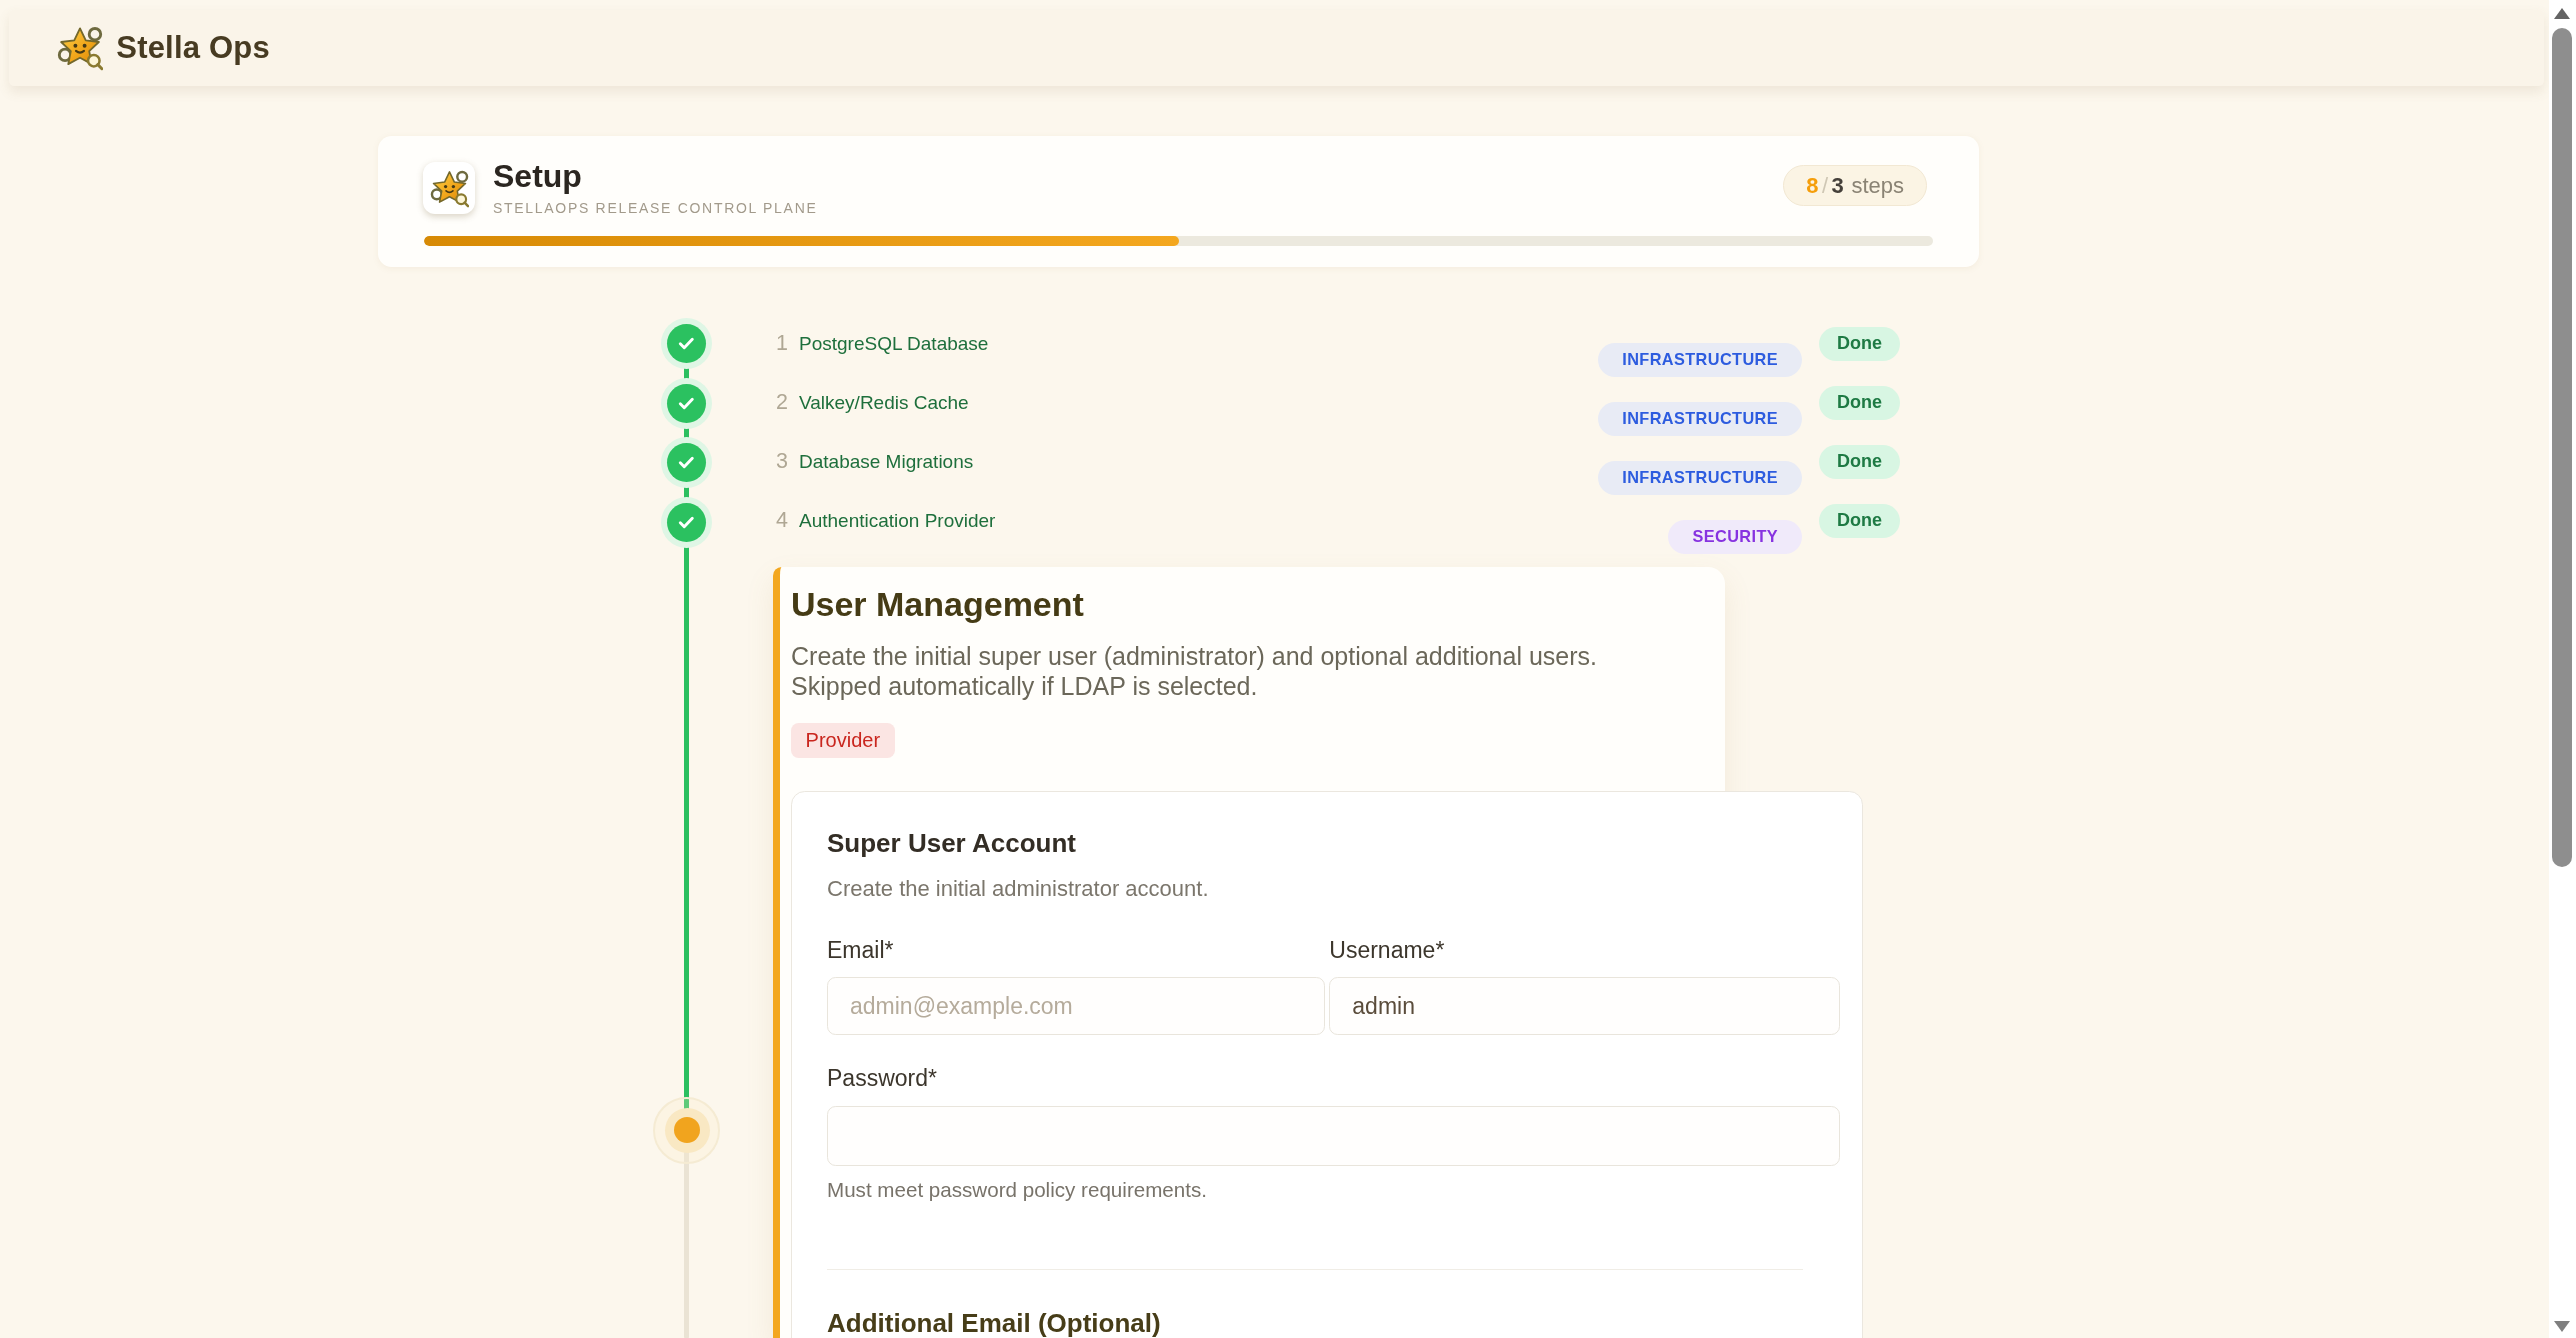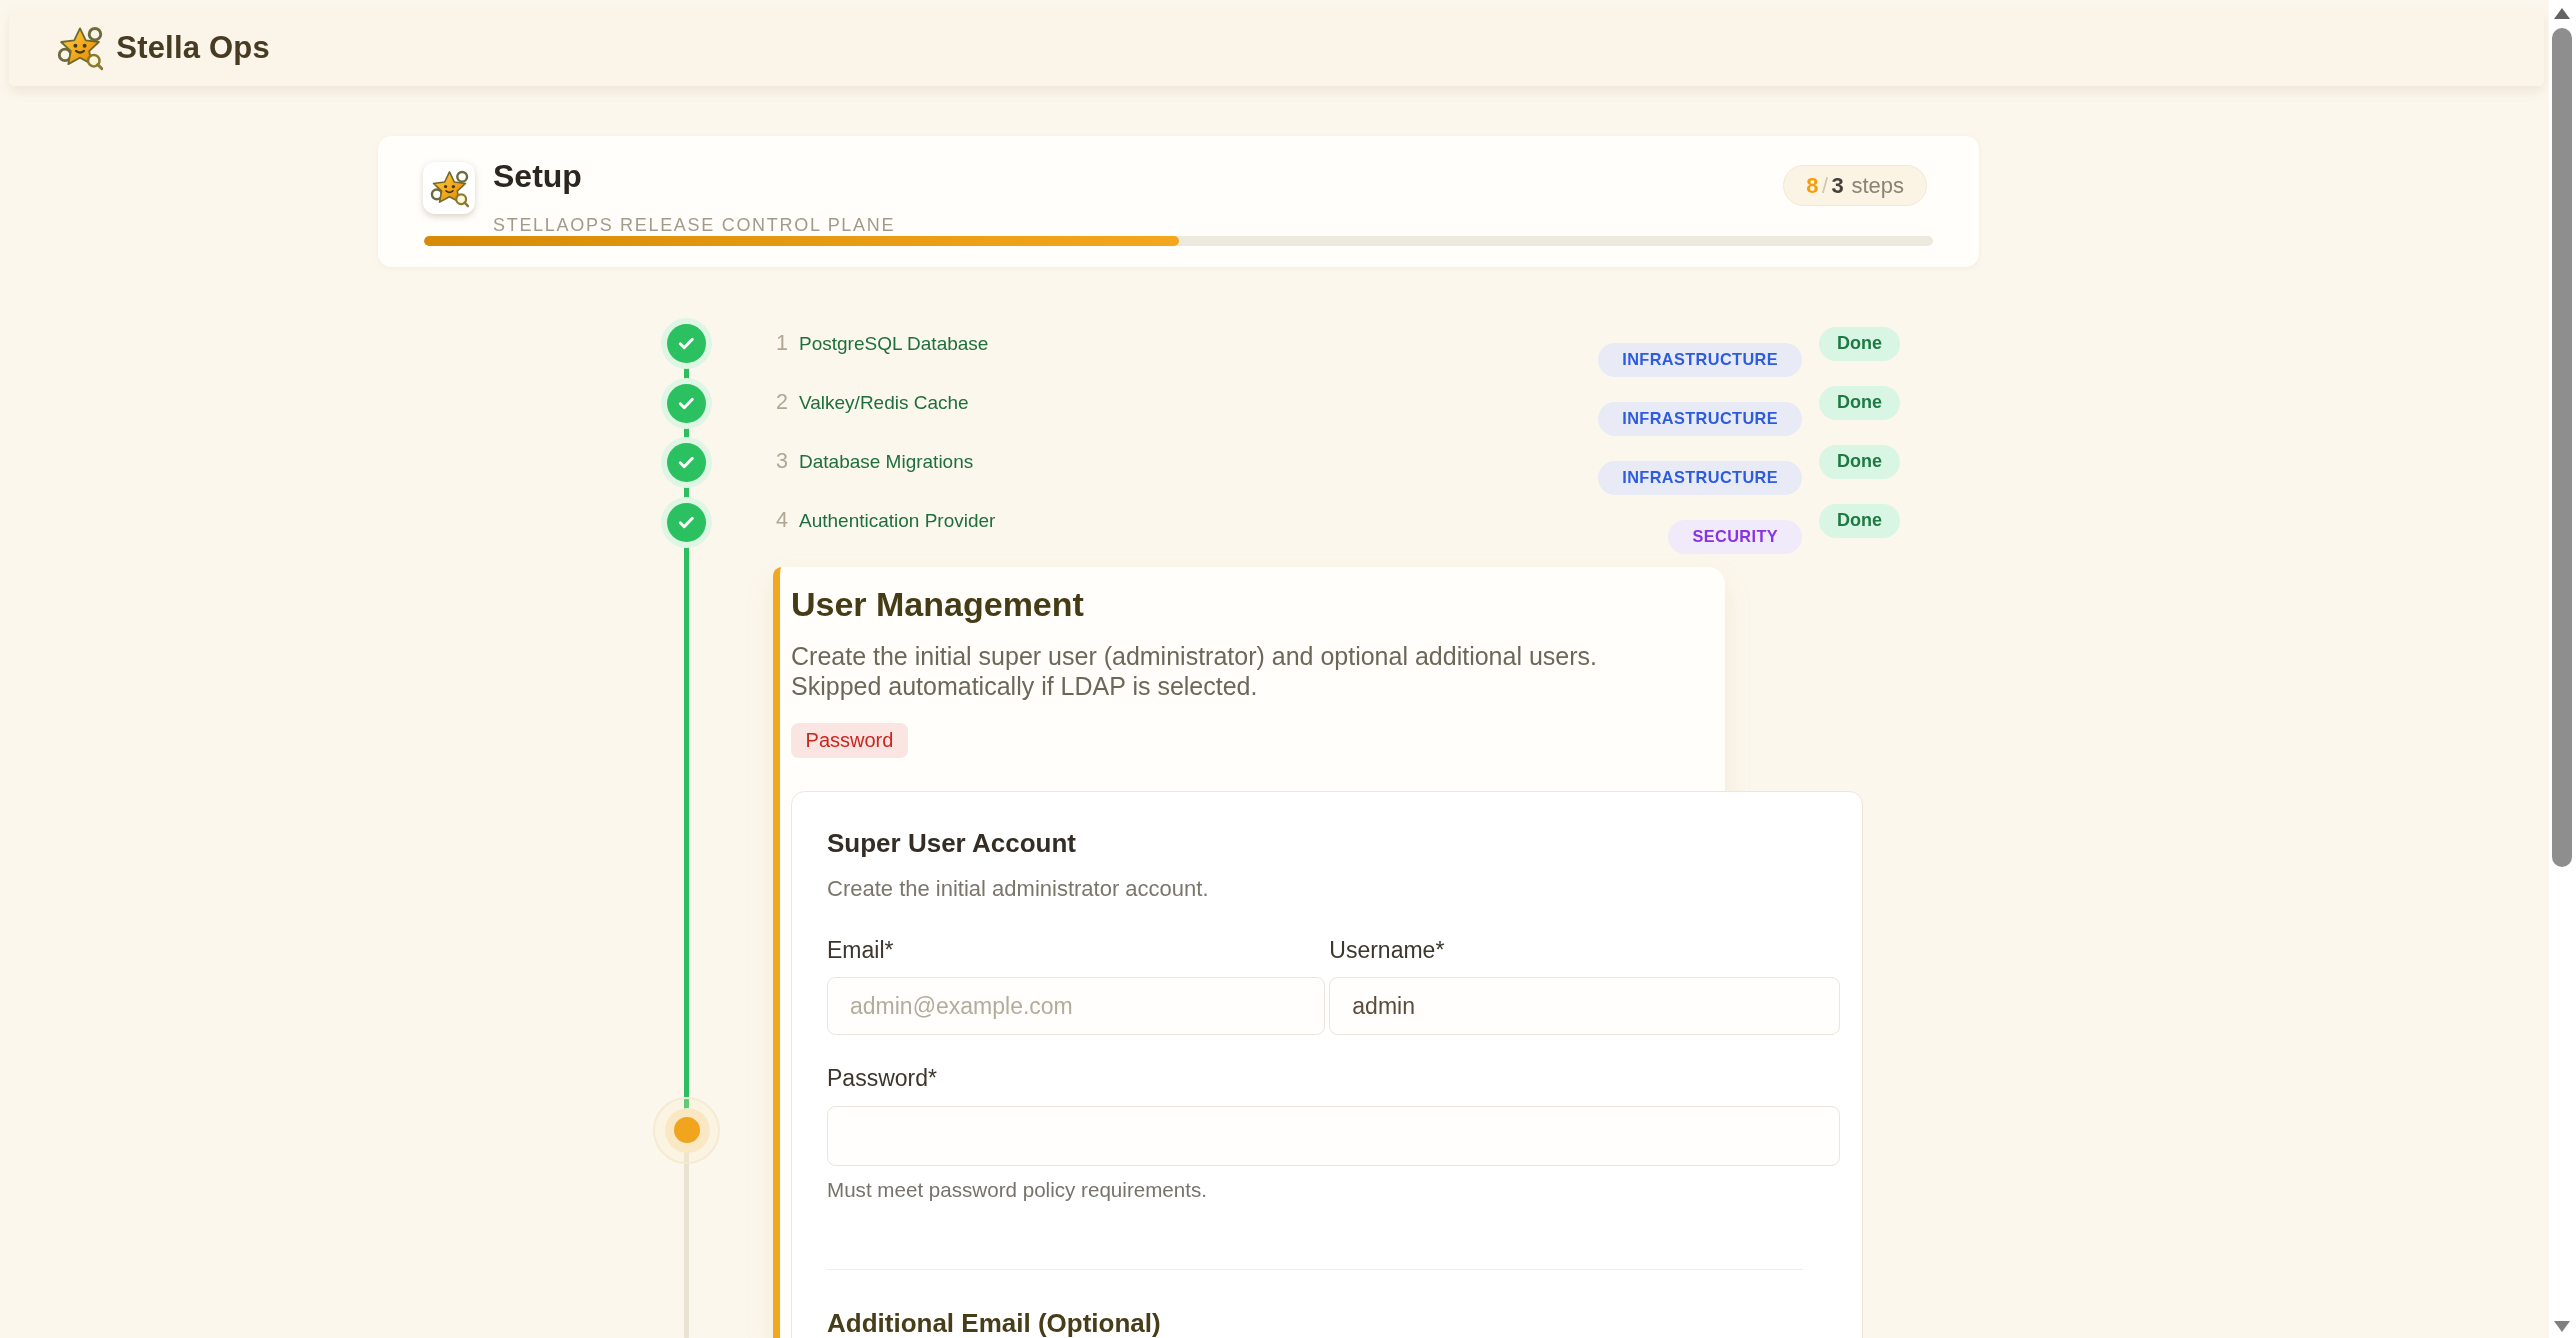--- a/index.html
+++ b/index.html
@@ -25,21 +25,21 @@
     box-shadow:0 1.7px 6.9px rgba(160,130,80,.08);
   }
   .setup-icon{
     position:absolute;left:45px;top:26px;width:52px;height:52px;border-radius:12px;
     background:#FFFFFF;box-shadow:0 2.6px 6.9px rgba(120,100,60,.25);
     display:flex;align-items:center;justify-content:center;
   }
   .setup-icon svg{width:39px;height:39px;}
   .setup-titles{position:absolute;left:115px;top:20.6px;}
   .setup-title{font-size:32px;font-weight:700;color:#2B2620;line-height:38px;margin:0;}
-  .setup-subtitle{font-size:18px;color:#A29A8B;letter-spacing:1.7px;margin-top:20px;}
+  .setup-subtitle{font-size:14px;color:#A29A8B;letter-spacing:1.7px;margin-top:5px;}
   .steps-badge{
     position:absolute;right:52px;top:29px;height:41px;border-radius:20.6px;
     background:#FBF4E4;border:1.7px solid #F2E8D3;box-sizing:border-box;
     display:flex;align-items:center;padding:0 22px;font-size:22px;
   }
   .steps-badge .cur{color:#F59E0B;font-weight:700;}
   .steps-badge .sep{color:#CFC7B4;margin:0 3.4px;}
   .steps-badge .tot{color:#45403A;font-weight:700;}
   .steps-badge .word{color:#8A8374;margin-left:7.7px;}
   .progress-track{
@@ -235,21 +235,21 @@
         <use href="#check-mark"></use>
       </svg>
     </div>
   <div class="dot-ring"></div>
   <div class="dot-halo"></div>
   <div class="dot-core"></div>
 
   <section class="um-panel">
     <h2 class="um-title">User Management</h2>
     <p class="um-desc">Create the initial super user (administrator) and optional additional users. Skipped automatically if LDAP is selected.</p>
-    <span class="required-badge">Password</span>
+    <span class="required-badge">Provider</span>
 
     <div class="su-card">
       <h3 class="su-title">Super User Account</h3>
       <p class="su-desc">Create the initial administrator account.</p>
 
       <div class="form-grid">
         <div>
           <label class="field-label">Email*</label>
           <input class="text-input" type="text" placeholder="admin@example.com" style="">
         </div>

